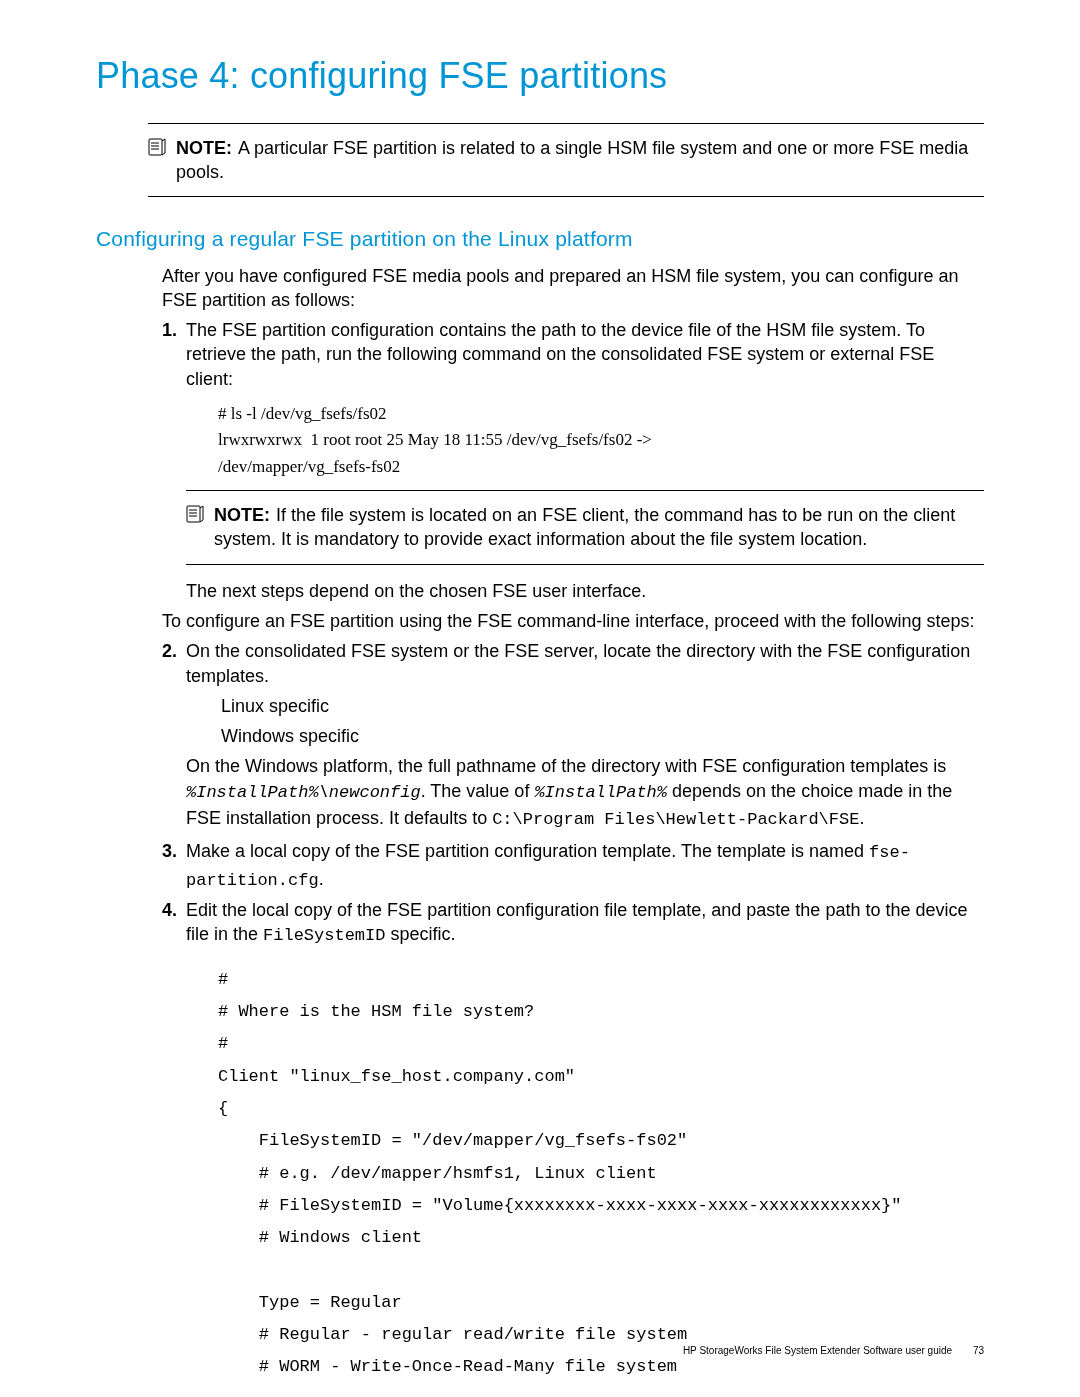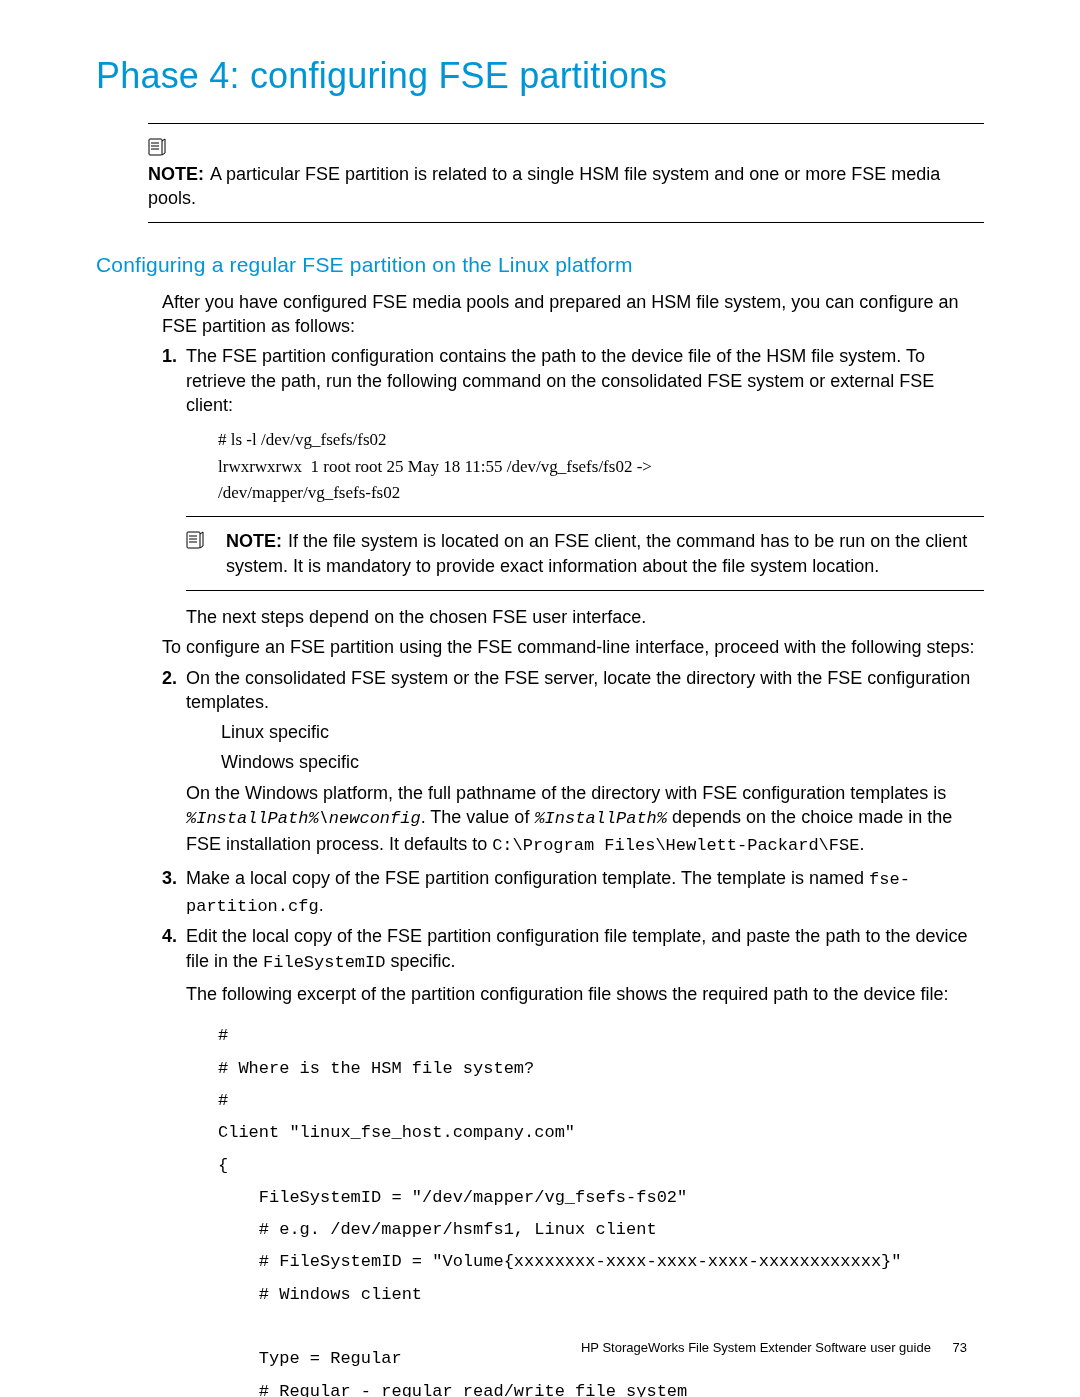--- a/index.html
+++ b/index.html
@@ -33,21 +33,21 @@
   .rule {
     border: 0;
     border-top: 1px solid #000;
     margin: 8px 0 8px 52px;
   }
   .rule2 {
     border: 0;
     border-top: 1px solid #000;
     margin: 8px 0 8px 90px;
   }
-  .note-row { display: flex; align-items: flex-start; margin-left: 52px; padding: 4px 0; flex-direction: column; }
+  .note-row { display: flex; align-items: flex-start; margin-left: 52px; padding: 4px 0; }
   .note-row2 { display: flex; align-items: flex-start; margin-left: 90px; padding: 4px 0; }
   .note-icon { flex: 0 0 auto; width: 20px; margin-right: 8px; margin-top:2px;}
   .note-label { font-weight: 700; margin-right: 6px; }
   p { margin: 6px 0; }
   .body-p { margin-left: 66px; }
   ol { list-style: none; padding: 0; margin: 6px 0 0 0; }
   ol > li { position: relative; padding-left: 24px; margin-left: 66px; margin-bottom: 4px; }
   ol > li .num { position: absolute; left: 0; top: 0; font-weight: 700; }
   .subhead { font-weight: 400; margin-top: 6px; margin-left: 35px; }
   .mono {
@@ -65,22 +65,22 @@
   .mono-block2 {
     font-family: "Courier New", Courier, monospace;
     font-size: 17px;
     line-height: 1.9;
     white-space: pre;
     margin: 14px 0 10px 122px;
   }
   .footer {
     position: absolute;
     bottom: 40px;
-    right: 113px;
-    font-size: 13px;
+    right: 96px;
+    font-size: 10px;
   }
   .pgnum { margin-left: 18px; }
   .note-body { flex: 1 1 auto; }
 </style>
 </head>
 <body>
 
 <div class="h1">Phase 4: configuring FSE partitions</div>
 
 <hr class="rule">
@@ -106,21 +106,21 @@
 
 <ol>
   <li>
     <span class="num">1.</span>
     <span>The FSE partition configuration contains the path to the device file of the HSM file system. To retrieve the path, run the following command on the consolidated FSE system or external FSE client:</span>
     <div class="mono-block" style="margin-left:32px;"># ls -l /dev/vg_fsefs/fs02
 lrwxrwxrwx  1 root root 25 May 18 11:55 /dev/vg_fsefs/fs02 -&gt;
 /dev/mapper/vg_fsefs-fs02</div>
 
     <hr class="rule2" style="margin-left:0;">
-    <div class="note-row2" style="margin-left:0;gap:12px;">
+    <div class="note-row2" style="margin-left:0;">
       <span class="note-icon">
         <svg width="18" height="18" viewBox="0 0 18 18">
             <rect x="1" y="1" width="13" height="16" rx="1" fill="none" stroke="#000" stroke-width="1"></rect>
             <path d="M14 3 l3 -2 v14 l-3 2" fill="none" stroke="#000" stroke-width="1"></path>
             <line x1="3" y1="5" x2="11" y2="5" stroke="#000"></line>
             <line x1="3" y1="8" x2="11" y2="8" stroke="#000"></line>
             <line x1="3" y1="11" x2="11" y2="11" stroke="#000"></line>
           </svg>
       </span>
       <div class="note-body">
@@ -149,21 +149,20 @@
     <span class="num">3.</span>
     <span>
       <span>Make a local copy of the FSE partition configuration template. The template is named </span><span class="mono">fse-partition.cfg</span><span>.</span>
     </span>
   </li>
   <li>
     <span class="num">4.</span>
     <span>
       <span>Edit the local copy of the FSE partition configuration file template, and paste the path to the device file in the </span><span class="mono">FileSystemID</span><span> specific.</span>
     </span>
-    <p>The following excerpt of the partition configuration file shows the required path to the device file:</p>
     <div class="mono-block2" style="margin-left:32px;">#
 # Where is the HSM file system?
 #
 Client "linux_fse_host.company.com"
 {
     FileSystemID = "/dev/mapper/vg_fsefs-fs02"
     # e.g. /dev/mapper/hsmfs1, Linux client
     # FileSystemID = "Volume{xxxxxxxx-xxxx-xxxx-xxxx-xxxxxxxxxxxx}"
     # Windows client
 

